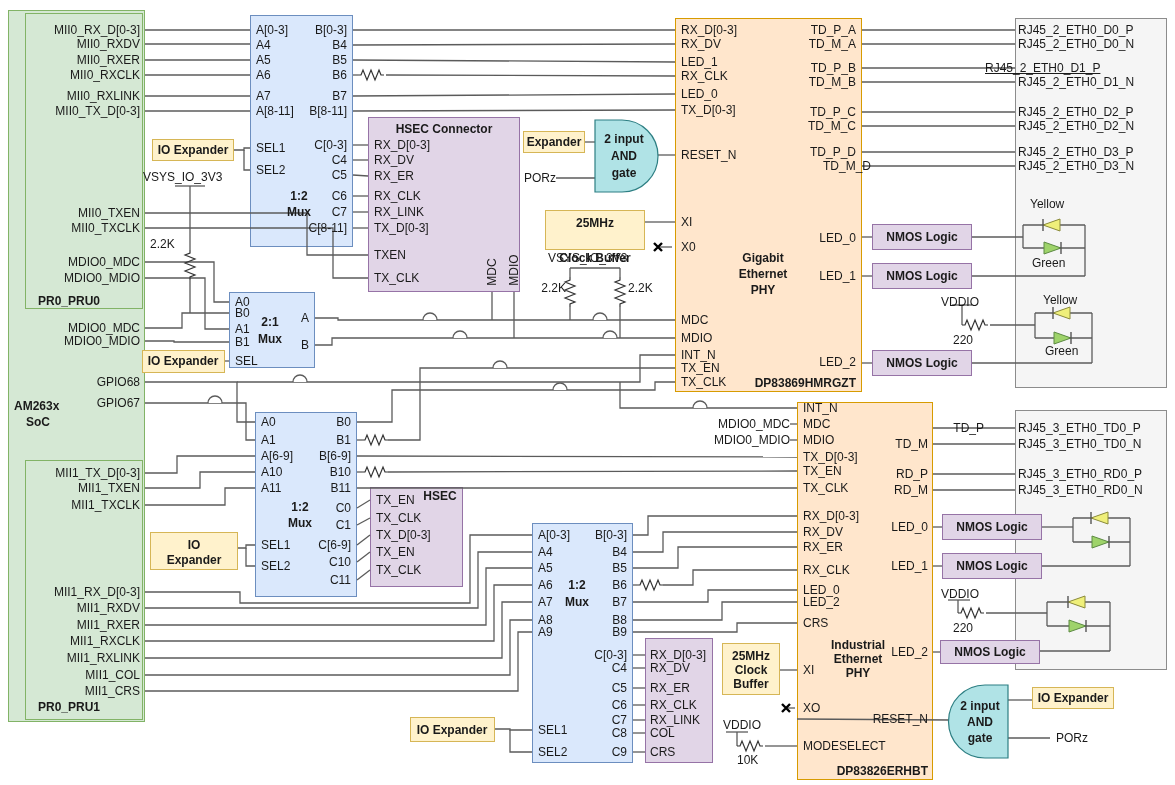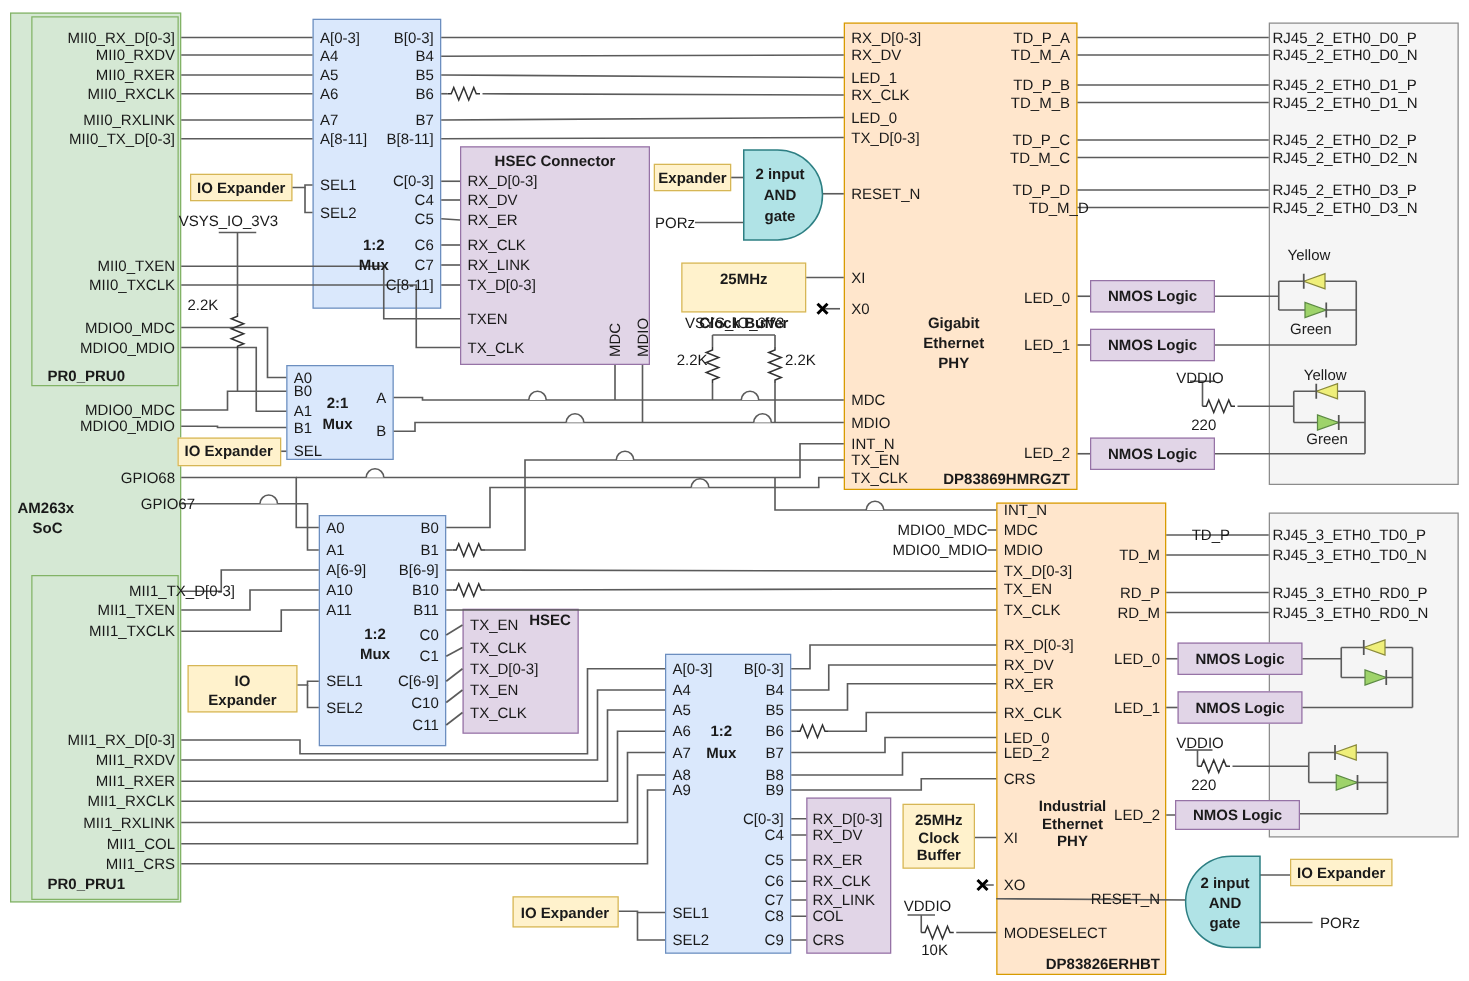--- a/index.html
+++ b/index.html
@@ -264,22 +264,22 @@
       <span class="lb r" style="left: 140px; top: 75px;">MII0_RXCLK</span>
       <span class="lb r" style="left: 140px; top: 96px;">MII0_RXLINK</span>
       <span class="lb r" style="left: 140px; top: 111px;">MII0_TX_D[0-3]</span>
       <span class="lb r" style="left: 140px; top: 213px;">MII0_TXEN</span>
       <span class="lb r" style="left: 140px; top: 228px;">MII0_TXCLK</span>
       <span class="lb r" style="left: 140px; top: 262px;">MDIO0_MDC</span>
       <span class="lb r" style="left: 140px; top: 278px;">MDIO0_MDIO</span>
       <span class="lb r" style="left: 140px; top: 328px;">MDIO0_MDC</span>
       <span class="lb r" style="left: 140px; top: 341px;">MDIO0_MDIO</span>
       <span class="lb r" style="left: 140px; top: 382px;">GPIO68</span>
-      <span class="lb r" style="left: 156px; top: 403px;">GPIO67</span>
-      <span class="lb r" style="left: 140px; top: 473px; margin-left: 48px;">MII1_TX_D[0-3]</span>
+      <span class="lb r" style="left: 140px; top: 403px;">GPIO67</span>
+      <span class="lb r" style="left: 140px; top: 473px;">MII1_TX_D[0-3]</span>
       <span class="lb r" style="left: 140px; top: 488px;">MII1_TXEN</span>
       <span class="lb r" style="left: 140px; top: 505px;">MII1_TXCLK</span>
       <span class="lb r" style="left: 140px; top: 592px;">MII1_RX_D[0-3]</span>
       <span class="lb r" style="left: 140px; top: 608px;">MII1_RXDV</span>
       <span class="lb r" style="left: 140px; top: 625px;">MII1_RXER</span>
       <span class="lb r" style="left: 140px; top: 641px;">MII1_RXCLK</span>
       <span class="lb r" style="left: 140px; top: 658px;">MII1_RXLINK</span>
       <span class="lb r" style="left: 140px; top: 675px;">MII1_COL</span>
       <span class="lb r" style="left: 140px; top: 691px;">MII1_CRS</span>
       <span class="lb b" style="left: 38px; top: 301px;">PR0_PRU0</span>
@@ -437,21 +437,21 @@
       <span class="lb r" style="left: 928px; top: 527px;">LED_0</span>
       <span class="lb r" style="left: 928px; top: 566px;">LED_1</span>
       <span class="lb r" style="left: 928px; top: 652px;">LED_2</span>
       <span class="lb r" style="left: 928px; top: 719px;">RESET_N</span>
       <span class="lb b c" style="left: 858px; top: 645px;">Industrial</span>
       <span class="lb b c" style="left: 858px; top: 659px;">Ethernet</span>
       <span class="lb b c" style="left: 858px; top: 673px;">PHY</span>
       <span class="lb b r" style="left: 928px; top: 771px;">DP83826ERHBT</span>
       <span class="lb" style="left: 1018px; top: 30px;">RJ45_2_ETH0_D0_P</span>
       <span class="lb" style="left: 1018px; top: 44px;">RJ45_2_ETH0_D0_N</span>
-      <span class="lb" style="left: 1018px; top: 68px;">RJ45_2_ETH0_D1_P</span>
+      <span class="lb" style="left: 985px; top: 68px; text-decoration: underline;">RJ45_2_ETH0_D1_P</span>
       <span class="lb" style="left: 1018px; top: 82px;">RJ45_2_ETH0_D1_N</span>
       <span class="lb" style="left: 1018px; top: 112px;">RJ45_2_ETH0_D2_P</span>
       <span class="lb" style="left: 1018px; top: 126px;">RJ45_2_ETH0_D2_N</span>
       <span class="lb" style="left: 1018px; top: 152px;">RJ45_2_ETH0_D3_P</span>
       <span class="lb" style="left: 1018px; top: 166px;">RJ45_2_ETH0_D3_N</span>
       <span class="lb" style="left: 1030px; top: 204px;">Yellow</span>
       <span class="lb" style="left: 1032px; top: 263px;">Green</span>
       <span class="lb" style="left: 1043px; top: 300px;">Yellow</span>
       <span class="lb" style="left: 1045px; top: 351px;">Green</span>
       <span class="lb" style="left: 1018px; top: 428px;">RJ45_3_ETH0_TD0_P</span>

